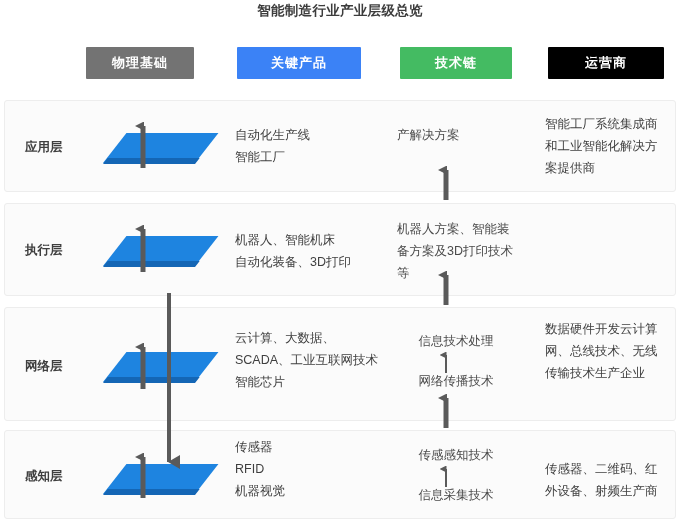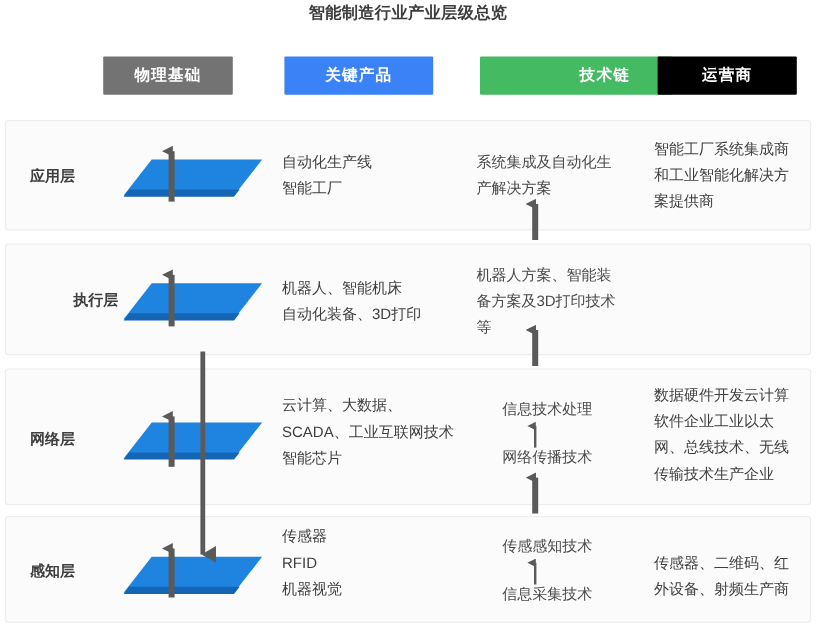--- a/index.html
+++ b/index.html
@@ -50,21 +50,21 @@
     line-height: 32px;
     text-align: center;
     color: #ffffff;
     font-size: 13px;
     font-weight: bold;
     letter-spacing: 1px;
     border-radius: 1px;
   }
   .cat-chip.c0 { left: 86px;  width: 108px; }
   .cat-chip.c1 { left: 237px; width: 124px; }
-  .cat-chip.c2 { left: 400px; width: 112px; padding-left: 48px; }
+  .cat-chip.c2 { left: 400px; width: 112px; }
   .cat-chip.c3 { left: 548px; width: 116px; }
 
   
   .layer-card {
     position: absolute;
     left: 4px;
     width: 672px;
     background: #fbfbfb;
     border: 1px solid #ededed;
     border-radius: 3px;
@@ -176,33 +176,32 @@
         <div class="side" style="background: rgb(20, 102, 181);"></div>
       </div>
     </div>
 
     <div class="col-tech" style="top:23px;">
       <div class="tl">自动化生产线</div>
       <div class="tl">智能工厂</div>
     </div>
 
     <div class="col-chain" style="top:23px;">
-      <div class="tl">系统集成及自动化生</div>
       <div class="tl">产解决方案</div>
     </div>
 
     <div class="col-operator" style="top:12px;">
       <div class="tl">智能工厂系统集成商</div>
       <div class="tl">和工业智能化解决方</div>
       <div class="tl">案提供商</div>
     </div>
   </div>
 
   <div class="layer-card r1">
-    <div class="layer-name" style="top:38px;margin-left:36px;">执行层</div>
+    <div class="layer-name" style="top:38px;">执行层</div>
 
     <div class="platform-cell">
       <div class="platform" style="top:32px;">
         <div class="top" style="background: rgb(30, 132, 224);"></div>
         <div class="side" style="background: rgb(20, 102, 181);"></div>
       </div>
     </div>
 
     <div class="col-tech" style="top:25px;">
       <div class="tl">机器人、智能机床</div>
@@ -231,21 +230,20 @@
       <div class="tl">云计算、大数据、</div>
       <div class="tl">SCADA、工业互联网技术</div>
       <div class="tl">智能芯片</div>
     </div>
 
     <div class="col-chain centered" style="top:22px;">信息技术处理</div>
     <div class="col-chain centered" style="top:62px;">网络传播技术</div>
 
     <div class="col-operator" style="top:10px;">
       <div class="tl">数据硬件开发云计算</div>
-      <div class="tl">软件企业工业以太</div>
       <div class="tl">网、总线技术、无线</div>
       <div class="tl">传输技术生产企业</div>
     </div>
   </div>
 
   <div class="layer-card r3">
     <div class="layer-name" style="top:37px;">感知层</div>
 
     <div class="platform-cell">
       <div class="platform" style="top:33px;">

